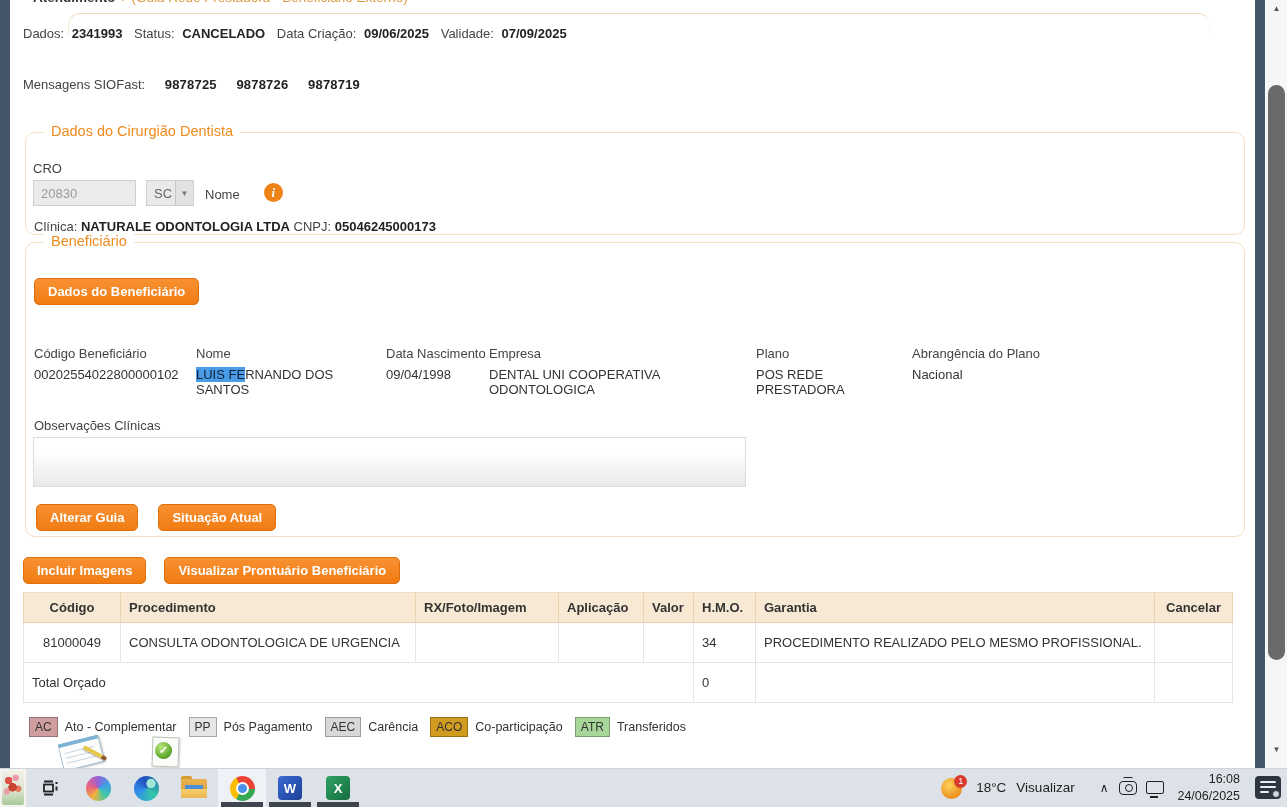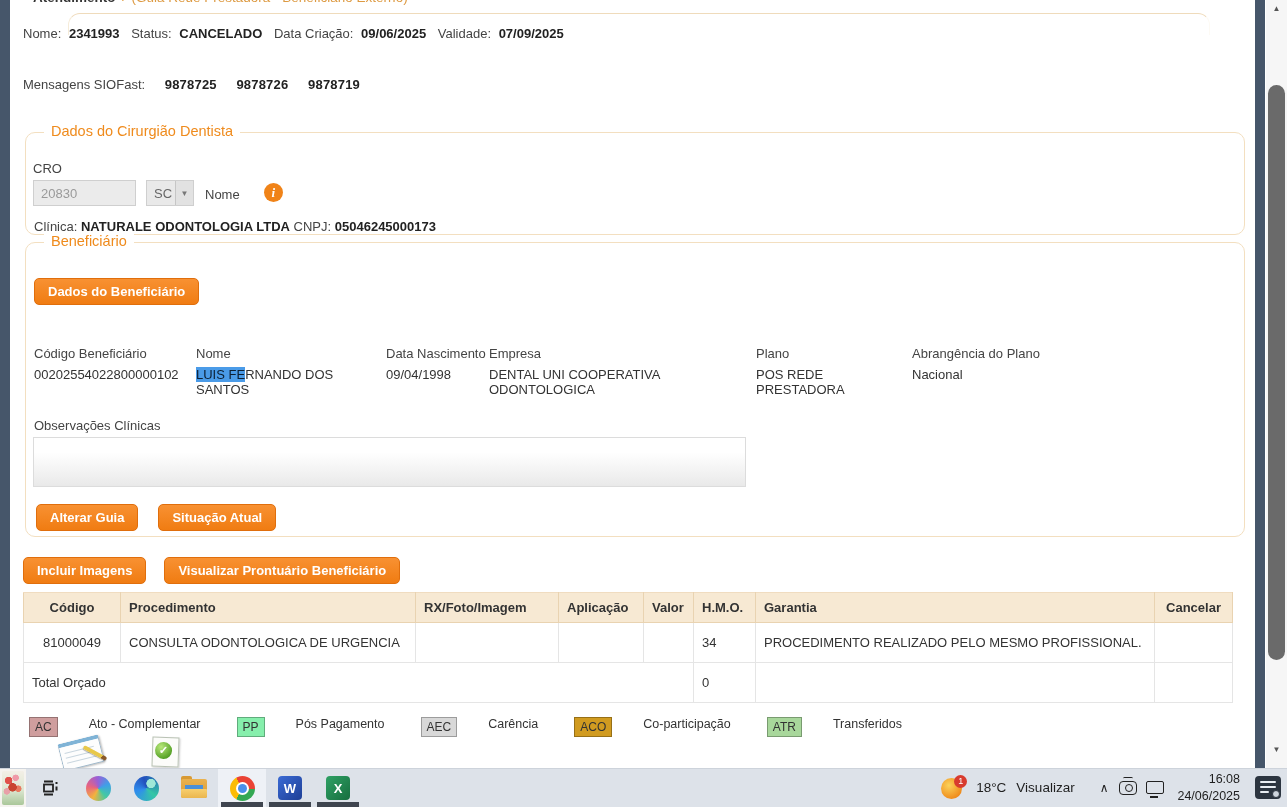--- a/index.html
+++ b/index.html
@@ -94,21 +94,21 @@
   table.proc .c-proc  { width:295px; }
   table.proc .c-rx    { width:143px; }
   table.proc .c-apl   { width:85px;  }
   table.proc .c-val   { width:50px;  }
   table.proc .c-hmo   { width:62px;  }
   table.proc .c-gar   { }
   table.proc .c-can   { width:78px; text-align:center; }
   table.proc tr.total td { border-left-color:#e5e5e5; }
 
   
-  .legend-row { margin:14px 0 0 19px; display:flex; align-items:flex-start; font-size:12.5px; color:#333;gap:24px; }
+  .legend-row { margin:14px 0 0 19px; display:flex; align-items:center; font-size:12.5px; color:#333; }
   .badge { display:inline-block; padding:2px 5px; border:1px solid rgba(0,0,0,.28);
            font-size:12px; color:#333; margin-right:7px; }
   .legend-row .lbl { margin-right:12px; }
 
   .bottom-buttons { margin:17px 0 0 13px; display:flex; gap:20px; }
 
   
   .mini-icons { position:relative; height:30px; }
   .notepad { position:absolute; left:50px; top:2px; width:42px; height:28px; transform:rotate(-14deg);
              background:#fdfdfd; border:1px solid #9fb9cc; border-top:4px solid #7fb3d6; border-radius:2px;
@@ -195,21 +195,21 @@
 </div>
 
 <div class="content">
 
   <div class="tab-panel"></div>
   <div class="breadcrumb">
     <span class="root">Atendimento</span><span class="sep">›</span><span class="cur">(Guia Rede Prestadora - Beneficiário Externo)</span>
   </div>
 
   <div class="guia-line">
-    <span class="lbl">Nome:</span>
+    <span class="lbl">Dados:</span>
     <b>2341993</b>
     <span class="lbl">Status:</span>
     <b>CANCELADO</b>
     <span class="lbl">Data Criação:</span>
     <b>09/06/2025</b>
     <span class="lbl">Validade:</span>
     <b>07/09/2025</b>
   </div>
 
   <div class="mensagens">
@@ -320,21 +320,21 @@
       <td class="c-hmo">0</td>
       <td></td>
       <td class="c-can"></td>
     </tr>
   </tbody>
     </table>
 
   <div class="legend-row">
     <span class="badge" style="background-color: rgb(207, 158, 158);">AC</span>
     <span class="lbl">Ato - Complementar</span>
-    <span class="badge" style="background-color: #86efac;">PP</span>
+    <span class="badge" style="background-color: #e5e5e5;">PP</span>
     <span class="lbl">Pós Pagamento</span>
     <span class="badge" style="background-color: rgb(216, 216, 216);">AEC</span>
     <span class="lbl">Carência</span>
     <span class="badge" style="background-color: rgb(209, 155, 32);">ACO</span>
     <span class="lbl">Co-participação</span>
     <span class="badge" style="background-color: rgb(168, 215, 155);">ATR</span>
     <span class="lbl">Transferidos</span>
   </div>
 
 

